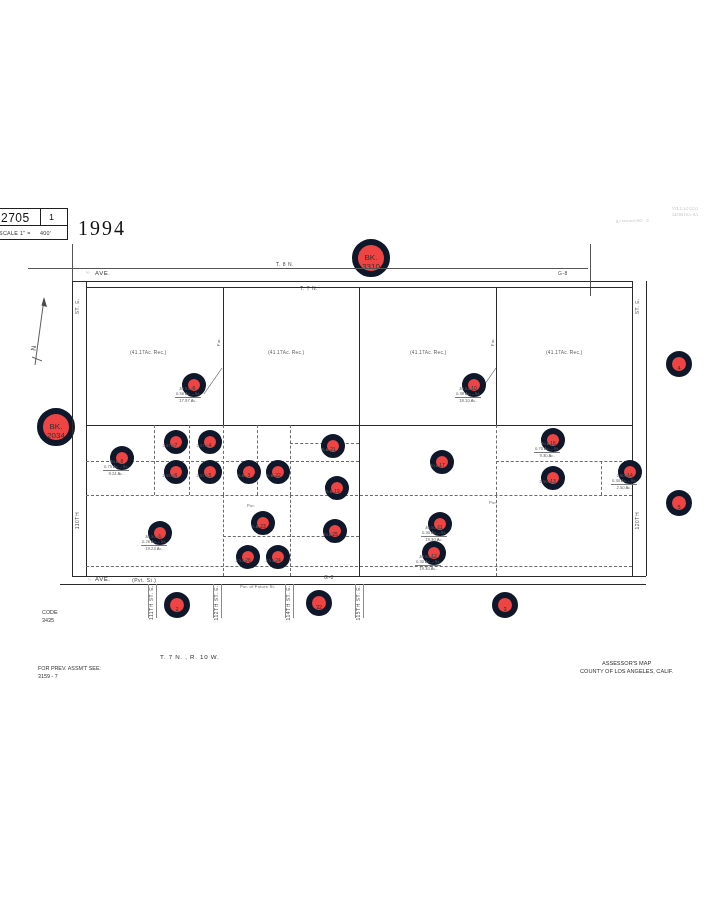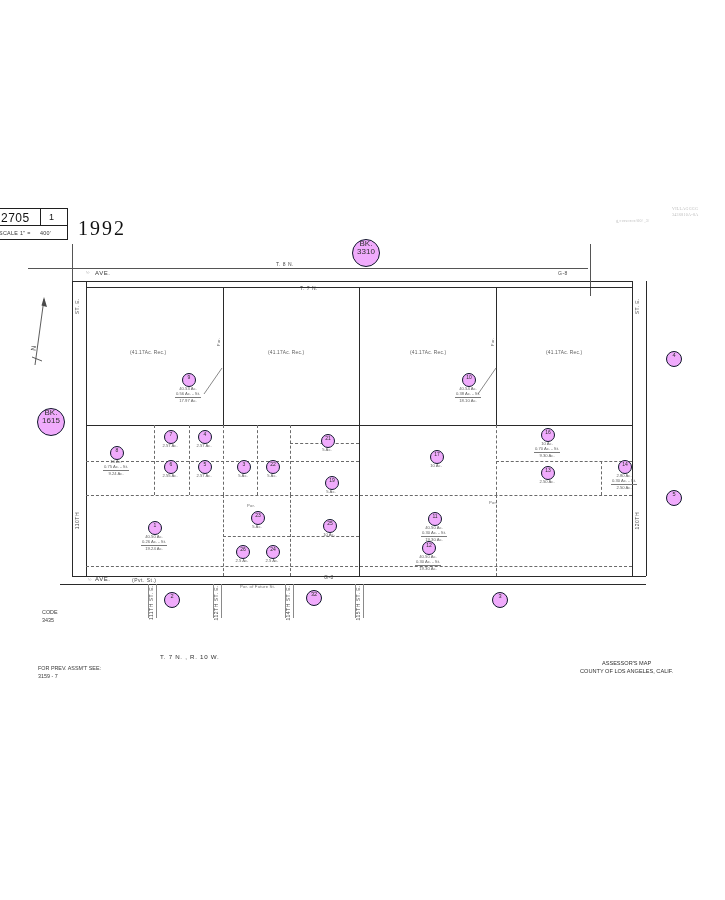--- a/index.html
+++ b/index.html
@@ -39,23 +39,23 @@
   .line{position:absolute;background:#2a2a2a;}
   .h{height:1px;}
   .v{width:1px;}
   .thin{background:#555;}
   .hair{background:#8a8a8a;}
 
   .dash-h{position:absolute;height:0;border-top:1px dashed #6a6a6a;}
   .dash-v{position:absolute;width:0;border-left:1px dashed #6a6a6a;}
 
   
-  .circ{position:absolute;border:1px solid #0f172a;border-radius:50%;
-        display:flex;align-items:flex-start;justify-content:center;
-        font-size:5px;color:#2f2f2f;background:#f0abfc;}
+  .circ{position:absolute;border:6px solid #0f172a;border-radius:50%;
+        display:flex;align-items:flex-end;justify-content:center;
+        font-size:5px;color:#2f2f2f;background:#ef4444;}
   .c12{width:12px;height:12px;font-size:5px;}
   .c14{width:14px;height:14px;font-size:5.6px;}
   .c26{width:26px;height:26px;font-size:8px;line-height:1.05;text-align:center;}
 
   
   .acre{position:absolute;text-align:center;font-size:4.2px;line-height:1.25;
         color:#5f5f5f;white-space:nowrap;}
   .acre .u{border-bottom:1px solid #7a7a7a;display:inline-block;padding:0 1px;}
 
   
@@ -77,21 +77,21 @@
       <span class="tb-bk">2705</span>
       <span class="tb-div"></span>
       <span class="tb-pg">1</span>
     </div>
     <div class="tb-scale">
       <span>SCALE 1" =</span>
       <span class="s2">400'</span>
     </div>
   </div>
 
-  <div class="abs year">1992</div>
+  <div class="abs year">1994</div>
 
   <div class="abs scrawl">
     <div style="left:56px;top:0;">VILLAGGGG</div>
     <div style="left:56px;top:6px;">3436810A-8A</div>
     <div style="left:0;top:12px;">g,corsoroc/00/ ,3/</div>
   </div>
 
   <div class="abs north">
     <svg width="26" height="75" viewBox="0 0 26 75">
       <line x1="14" y1="4" x2="5" y2="70" stroke="#4a4a4a" stroke-width="0.9"></line>
@@ -106,21 +106,21 @@
     <div class="circ c26" style="left:352px;top:-1px;">
       <span style="display:block;">
         <span>BK.</span><br>
         <span>3310</span>
       </span>
     </div>
 
     <div class="circ c26" style="left:37px;top:168px;">
       <span style="display:block;">
         <span>BK.</span><br>
-        <span>1615</span>
+        <span>2034</span>
       </span>
     </div>
 
     <div class="line h thin" style="left:28px;top:28px;width:560px;"></div>
     <div class="line h" style="left:72px;top:41px;width:560px;"></div>
 
     <div class="abs lbl-sm" style="left:276px;top:21px;">T. 8 N.</div>
     <div class="abs lbl-sm" style="left:300px;top:45px;">T. 7 N.</div>
 
     <div class="abs lbl" style="left:95px;top:30px;">AVE.</div>

